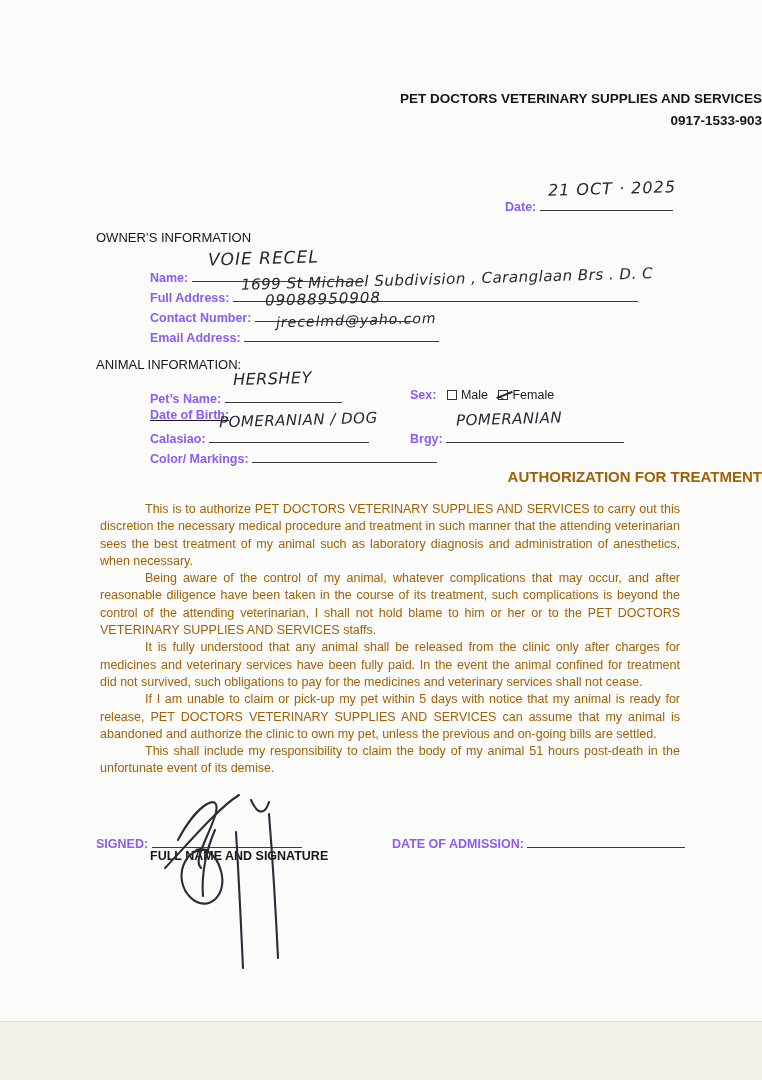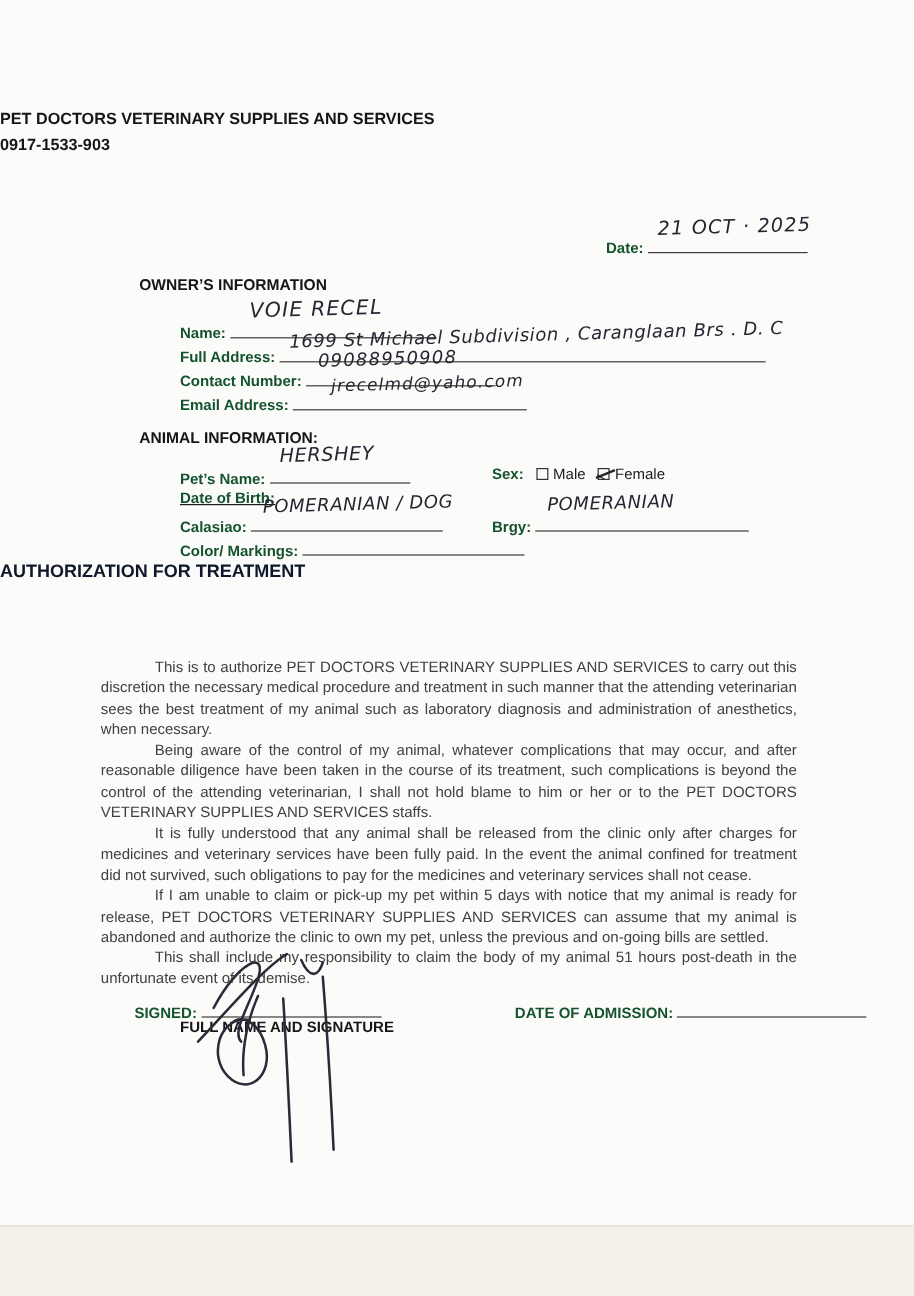--- a/index.html
+++ b/index.html
@@ -8,38 +8,38 @@
     background:#fbfbfa;
     font-family:"Liberation Sans", sans-serif;
     color:#1b1b1b;
   }
   .page{position:relative;width:762px;height:1080px;background:#fbfbfa;}
   .paper-edge{
     position:absolute;left:0;top:1021px;width:762px;height:59px;
     background:#f3f0e7;border-top:1px solid #e2dfd4;
   }
   
-  .header{position:absolute;top:88px;left:0;width:100%;text-align:left;
+  .header{position:absolute;top:88px;left:0;width:100%;text-align:right;
     font-weight:bold;font-size:13.5px;line-height:22px;color:#161616;}
-  .sec-title{position:absolute;left:116px;font-weight:bold;font-size:13px;color:#161616;}
+  .sec-title{position:absolute;left:96px;font-weight:normal;font-size:13px;color:#161616;}
   .row{position:absolute;font-size:12.5px;white-space:nowrap;}
-  .lbl{font-weight:bold;color:#14532d;}
+  .lbl{font-weight:bold;color:#8b5cf6;}
   .uline{display:inline-block;border-bottom:1.2px solid #3c3c3c;height:14px;
     vertical-align:baseline;position:relative;}
   
   .hw{
     font-family:"DejaVu Sans", sans-serif;font-style:italic;
     color:#262633;display:inline-block;transform:rotate(-1.6deg);
     letter-spacing:1px;position:absolute;white-space:nowrap;line-height:1;
   }
-  .body-text{position:absolute;top:501px;left:84px;width:580px;
-    font-size:12.5px;line-height:17.3px;text-align:justify;color:#404040;margin-top:47px;}
+  .body-text{position:absolute;top:501px;left:100px;width:580px;
+    font-size:12.5px;line-height:17.3px;text-align:justify;color:#a16207;}
   .body-text p{margin:0;text-indent:45px;}
-  .doc-title{position:absolute;top:468px;left:0;width:100%;text-align:left;
-    font-weight:bold;font-size:15px;color:#0f172a;}
+  .doc-title{position:absolute;top:468px;left:0;width:100%;text-align:right;
+    font-weight:bold;font-size:15px;color:#a16207;}
   
   .cbx{display:inline-block;width:8px;height:8px;border:1.2px solid #333;
     vertical-align:-1px;margin:0 4px 0 7px;position:relative;}
   .cbx.checked .tick{
     position:absolute;left:-3px;top:3px;width:17px;height:1.6px;
     background:#23232e;transform:rotate(-22deg);
   }
   .cbx.checked .tick2{
     position:absolute;left:-2px;top:6px;width:7px;height:1.4px;
     background:#23232e;transform:rotate(32deg);
@@ -135,27 +135,27 @@
   <div class="doc-title">AUTHORIZATION FOR TREATMENT</div>
 
   <div class="body-text">
     <p>This is to authorize PET DOCTORS VETERINARY SUPPLIES AND SERVICES to carry out this discretion the necessary medical procedure and treatment in such manner that the attending veterinarian sees the best treatment of my animal such as laboratory diagnosis and administration of anesthetics, when necessary.</p>
     <p>Being aware of the control of my animal, whatever complications that may occur, and after reasonable diligence have been taken in the course of its treatment, such complications is beyond the control of the attending veterinarian, I shall not hold blame to him or her or to the PET DOCTORS VETERINARY SUPPLIES AND SERVICES staffs.</p>
     <p>It is fully understood that any animal shall be released from the clinic only after charges for medicines and veterinary services have been fully paid. In the event the animal confined for treatment did not survived, such obligations to pay for the medicines and veterinary services shall not cease.</p>
     <p>If I am unable to claim or pick-up my pet within 5 days with notice that my animal is ready for release, PET DOCTORS VETERINARY SUPPLIES AND SERVICES can assume that my animal is abandoned and authorize the clinic to own my pet, unless the previous and on-going bills are settled.</p>
     <p>This shall include my responsibility to claim the body of my animal 51 hours post-death in the unfortunate event of its demise.</p>
   </div>
 
-  <div class="row" style="top:833px;left:112px;">
+  <div class="row" style="top:833px;left:96px;">
     <span class="lbl">SIGNED:</span>
     <span class="uline" style="width:150px;"></span>
   </div>
   <div class="footer-caption">FULL NAME AND SIGNATURE</div>
 
-  <div class="row" style="top:833px;left:394px;padding-left:35px;">
+  <div class="row" style="top:833px;left:357px;padding-left:35px;">
     <span class="lbl">DATE OF ADMISSION:</span>
     <span class="uline" style="width:158px;"></span>
   </div>
 
   <svg class="sig-svg" viewBox="0 0 145 218">
     <g fill="none" stroke="#2a2a38" stroke-width="2.1" stroke-linecap="round">
       <path d="M 15,52 C 35,14 60,2 52,28 C 44,52 30,72 38,80"></path>
       <path d="M 2,80 C 25,56 55,20 76,7"></path>
       <path d="M 45,62 C 20,58 10,92 27,109 C 44,126 65,108 58,83 C 53,64 38,57 31,64"></path>
       <path d="M 40,108 C 38,85 44,60 52,42"></path>

